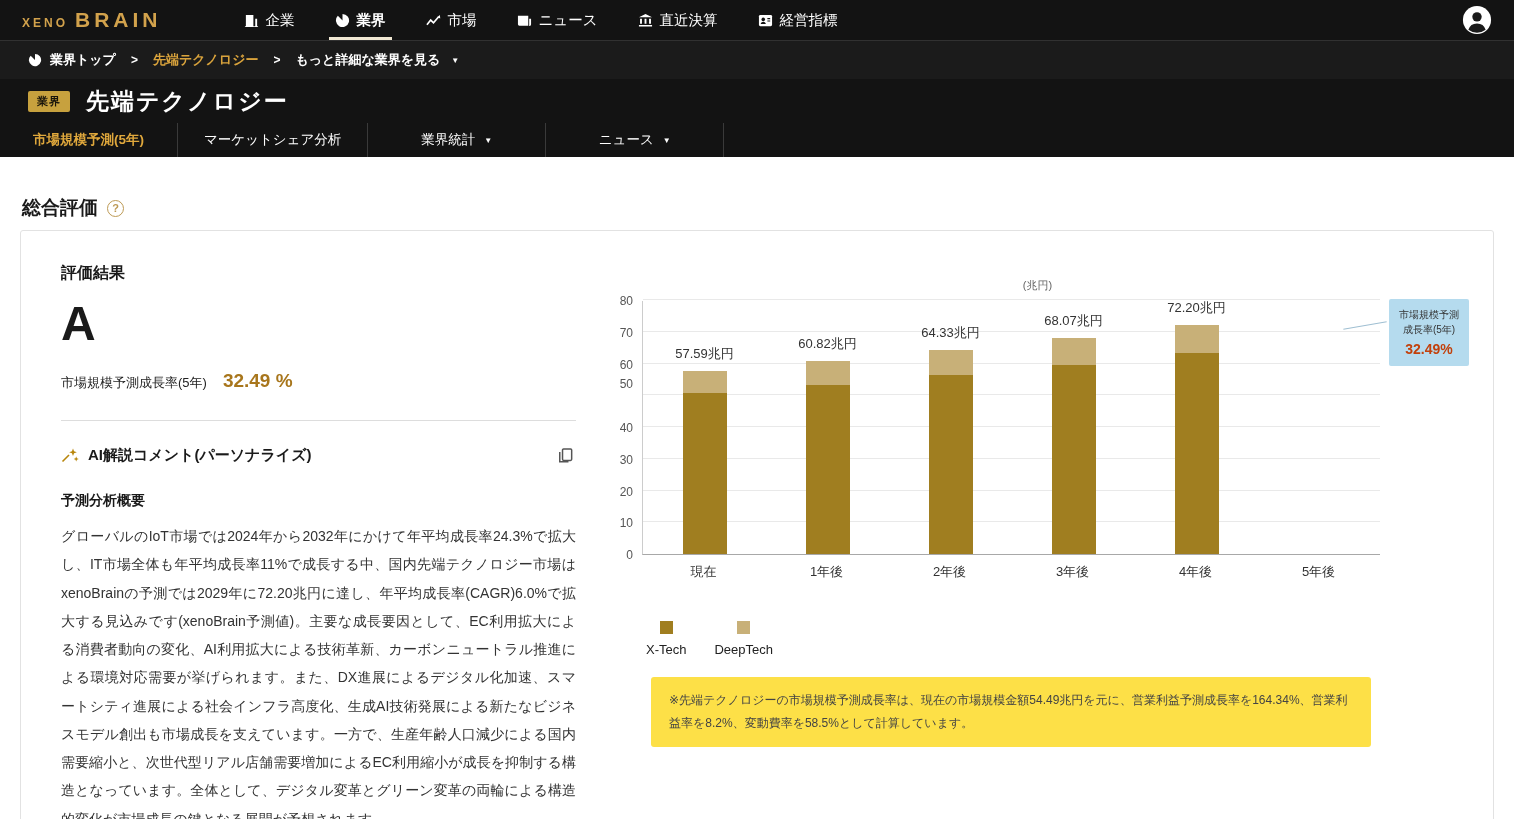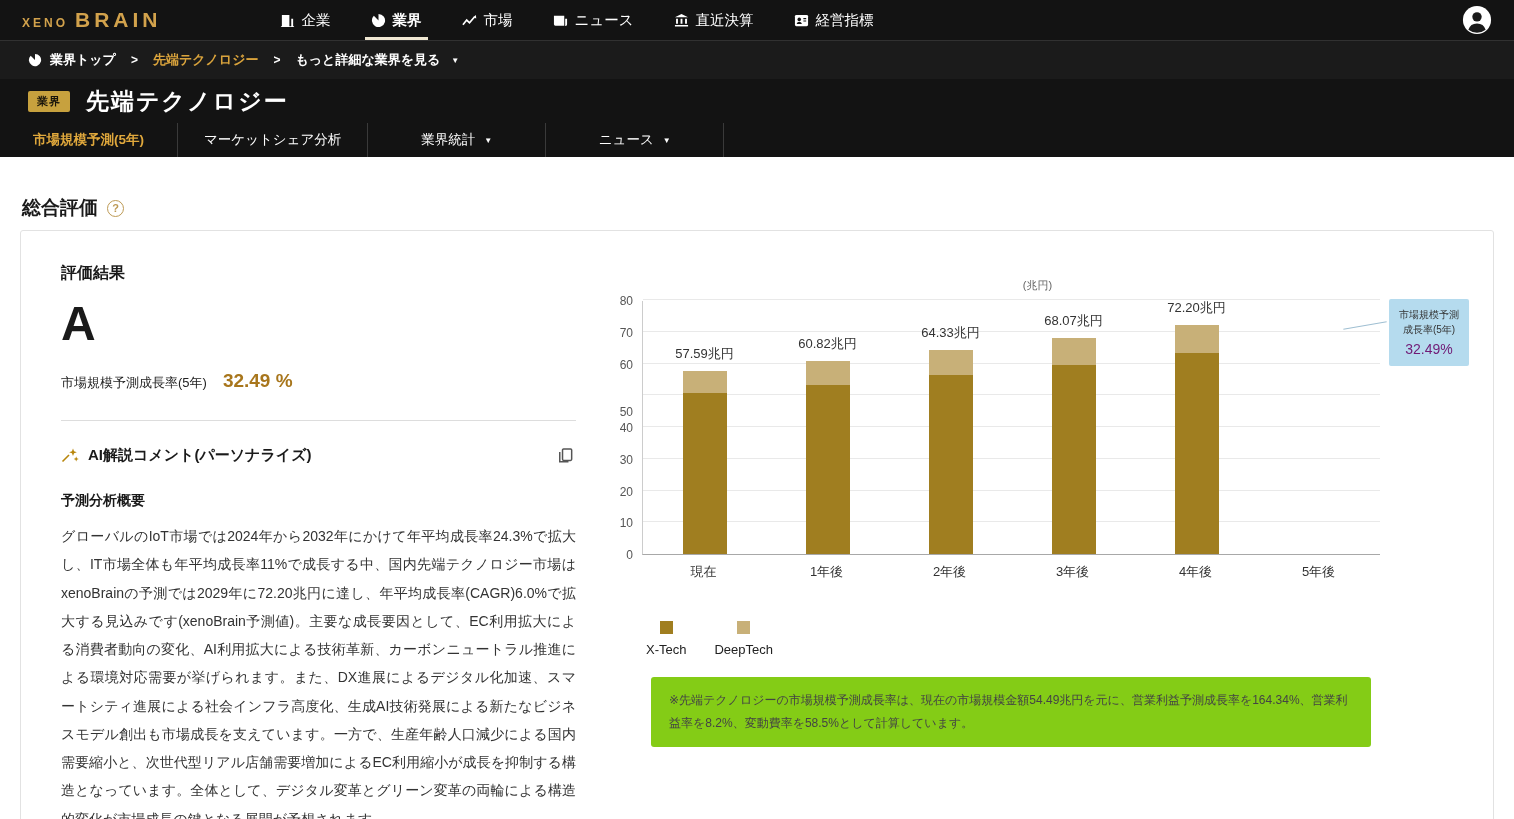--- a/index.html
+++ b/index.html
@@ -1,20 +1,20 @@
 <!DOCTYPE html>
 <html><head>
 <meta charset="utf-8">
 <style>
   * { margin:0; padding:0; box-sizing:border-box; }
   html,body { width:1514px; height:819px; overflow:hidden; background:#fff;
     font-family:"Liberation Sans","DejaVu Sans",sans-serif; color:#1a1a1a; }
 
   
-  .header { height:40px; background:#131313; display:flex; align-items:center; padding:0 22px;gap:36px; }
+  .header { height:40px; background:#131313; display:flex; align-items:center; padding:0 22px; }
   .logo { display:flex; align-items:baseline; gap:7px; color:#D2A24C; cursor:pointer; }
   .logo .xeno { font-size:12px; letter-spacing:3px; font-weight:600; }
   .logo .brain { font-size:21px; letter-spacing:4px; font-weight:700; }
   .nav { display:flex; margin-left:62px; height:40px; }
   .nav-item { display:flex; align-items:center; gap:7px; padding:0 20px; color:#fff; font-size:14.5px; position:relative; cursor:pointer; white-space:nowrap; }
   .nav-item.active { font-weight:bold; }
   .nav-item.active::after { content:""; position:absolute; left:14px; right:14px; bottom:0; height:3px; background:#EFE7D2; }
   .spacer { flex:1; }
   .avatar { width:30px; height:30px; cursor:pointer; }
 
@@ -68,25 +68,25 @@
   .gridline { position:absolute; left:0; right:0; height:1px; background:#e9e9e9; }
   .bar-slot { width:123px; position:relative; height:100%; }
   .bar { position:absolute; bottom:0; left:50%; transform:translateX(-50%); width:44px; display:flex; flex-direction:column; }
   .seg { width:100%; }
   .bar-label { position:absolute; left:50%; transform:translateX(-50%); font-size:13px; color:#333; white-space:nowrap; }
   .x-axis { display:flex; margin-left:36px; width:738px; }
   .xtick { width:123px; text-align:center; font-size:13px; color:#333; margin-top:8px; }
   .legend { display:flex; gap:28px; margin:40px 0 0 40px; align-items:center; }
   .legend-item { display:flex; align-items:center; gap:8px; font-size:13px; color:#222;flex-direction:column; }
   .legend-swatch { width:13px; height:13px; display:inline-block; }
-  .footnote { margin:20px 0 0 45px; width:720px; background:#84cc16; border-radius:3px; padding:12px 18px; font-size:12px; line-height:1.9; color:#444; }
+  .footnote { margin:20px 0 0 45px; width:720px; background:#fde047; border-radius:3px; padding:12px 18px; font-size:12px; line-height:1.9; color:#444; }
 
   .callout { position:absolute; top:38px; right:0; width:80px; background:#B5DBEE; border-radius:2px; padding:8px 6px 9px; text-align:center; }
   .callout-label { font-size:10px; color:#333; line-height:1.5; }
-  .callout-value { font-size:14px; font-weight:normal; color:#701a75; margin-top:4px; }
+  .callout-value { font-size:14px; font-weight:bold; color:#c2410c; margin-top:4px; }
   .callout-line { position:absolute; top:64px; right:82px; width:44px; height:1px; background:#9fbfd2; transform:rotate(-10deg); }
 
   svg { display:block; }
 </style>
 </head>
 <body>
 
 <div class="header">
   <div class="logo">
     <span class="xeno">XENO</span>
@@ -237,21 +237,21 @@
 
     <div class="right-col">
       <div class="chart-unit">(兆円)</div>
       <div class="chart-flex">
         <div class="y-axis">
             <div class="ytick" style="bottom: -7px;">0</div>
             <div class="ytick" style="bottom: 24.75px;">10</div>
             <div class="ytick" style="bottom: 56.5px;">20</div>
             <div class="ytick" style="bottom: 88.25px;">30</div>
             <div class="ytick" style="bottom: 120px;">40</div>
-            <div class="ytick" style="bottom: 136px; margin-top: 35px;">50</div>
+            <div class="ytick" style="bottom: 164px; margin-top: 35px;">50</div>
             <div class="ytick" style="bottom: 183.5px;">60</div>
             <div class="ytick" style="bottom: 215.25px;">70</div>
             <div class="ytick" style="bottom: 247px;">80</div>
           </div>
         <div class="plot">
             <div class="gridline" style="bottom: 31.75px;"></div>
             <div class="gridline" style="bottom: 63.5px;"></div>
             <div class="gridline" style="bottom: 95.25px;"></div>
             <div class="gridline" style="bottom: 127px;"></div>
             <div class="gridline" style="bottom: 158.75px;"></div>

